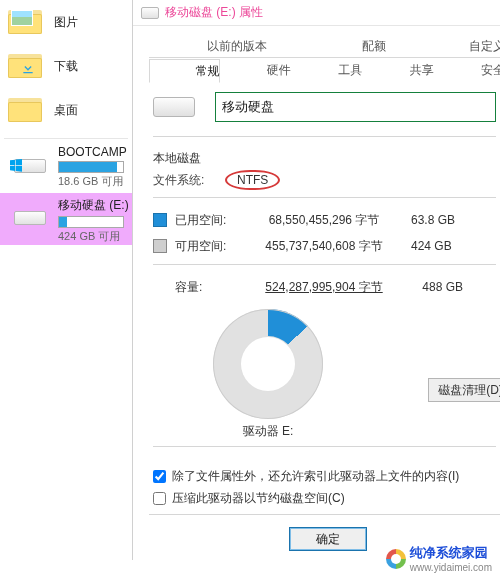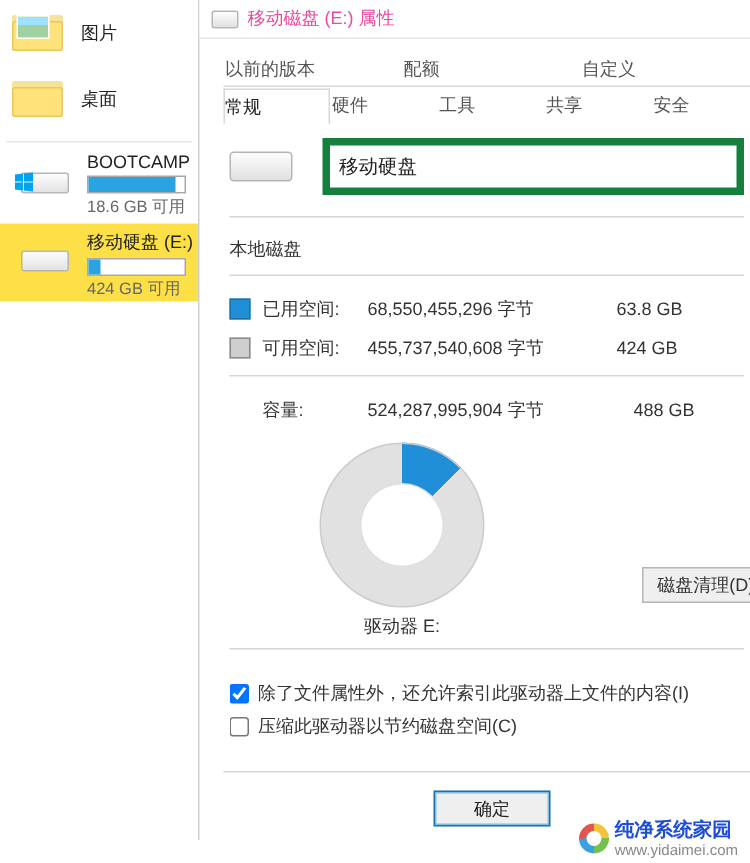--- a/index.html
+++ b/index.html
@@ -8,58 +8,58 @@
   .lp-item { display: flex; align-items: center; height: 44px; padding-left: 8px; }
   .lp-icon-folder { width: 38px; height: 32px; margin-right: 8px; position: relative; }
   .lp-icon-folder .fback { position: absolute; left: 0; top: 4px; width: 34px; height: 24px; background: #f7e29b; border-radius: 2px; }
   .lp-icon-folder .ffront { position: absolute; left: 0; top: 8px; width: 34px; height: 20px; background: #ffe27a; border-radius: 2px; box-shadow: 0 0 0 1px #e8c75c inset; }
   .lp-icon-folder .pic { position: absolute; left: 3px; top: 4px; width: 22px; height: 16px; background: linear-gradient(#9fe2ff 0 40%, #9fd2a0 0 100%); border: 1px solid #fff; }
   .lp-icon-folder .dl { position: absolute; left: 12px; top: 10px; width: 16px; height: 16px; }
   .lp-icon-folder .dl svg { width: 16px; height: 16px; }
   .lp-label { color: #222; font-size: 12px; text-align: right; }
   .lp-sep { height: 1px; background: #e6e6e6; margin: 6px 4px 2px 4px; }
   .drive-row { padding: 4px 4px 4px 58px; position: relative; height: 52px; }
-  .drive-row.sel { background: #fde047; }
+  .drive-row.sel { background: #f0abfc; }
   .drive-ico { position: absolute; left: 8px; top: 6px; width: 42px; height: 30px; }
   .drive-ico .body { position: absolute; left: 6px; top: 12px; width: 32px; height: 14px; background: linear-gradient(#fdfdfd,#e2e2e2); border: 1px solid #b7b7b7; border-radius: 2px; }
   .drive-ico .win { position: absolute; left: 0; top: 10px; width: 16px; height: 16px; }
   .drive-name { font-size: 12px; color: #222; white-space: nowrap; overflow: hidden; }
   .drive-bar { width: 66px; height: 12px; border: 1px solid #a9a9a9; background: #fff; margin-top: 2px; position: relative; }
   .drive-bar .fill { position: absolute; left: 0; top: 0; bottom: 0; background: #2aa3e2; }
   .drive-sub { color: #666; font-size: 11px; margin-top: 1px; white-space: nowrap; overflow: hidden; }
 
   .dialog { position: absolute; left: 132px; top: 0; width: 380px; height: 560px; background: #fff; border-left: 1px solid #d0d0d0; }
   .titlebar { height: 26px; display: flex; align-items: center; padding-left: 8px; border-bottom: 1px solid #e6e6e6; background: #fff; }
   .titlebar .dico { width: 18px; height: 12px; background: linear-gradient(#fdfdfd,#e2e2e2); border: 1px solid #b7b7b7; border-radius: 2px; margin-right: 6px; }
   .titlebar .t { font-size: 12px; color: #ec4899; }
   .tabs1 { display: flex; height: 24px; margin: 8px 6px 0 16px; border-bottom: 1px solid #d8d8d8; }
   .tabs2 { display: flex; height: 24px; margin: 0 6px 0 16px; }
-  .tab { flex: 1; text-align: left; line-height: 22px; font-size: 12px; color: #555; border: 1px solid transparent; border-bottom: none; cursor: default; }
+  .tab { flex: 1; text-align: right; line-height: 22px; font-size: 12px; color: #555; border: 1px solid transparent; border-bottom: none; cursor: default; }
   .tab.active { background: #fff; border-color: #d8d8d8; border-bottom: 1px solid #fff; position: relative; top: 1px; color: #222; }
 
   .content { padding: 10px 16px 0 20px; }
   .row-icon-name { display: flex; align-items: center; margin-bottom: 14px; }
   .drive-big { width: 42px; height: 20px; background: linear-gradient(#fdfdfd,#e0e0e0); border: 1px solid #b5b5b5; border-radius: 3px; margin-right: 20px; }
-  .name-input { flex: 1; height: 20px; border: 5px solid #15803d; padding: 14px 6px; font-size: 13px; color: #222; }
+  .name-input { flex: 1; height: 20px; border: 1px solid #15803d; padding: 14px 6px; font-size: 13px; color: #222; }
   .sep { height: 1px; background: #d6d6d6; margin: 6px 0 10px 0; }
   .kv { display: flex; height: 22px; align-items: center; font-size: 12px; color: #333; }
   .kv .k { width: 72px; color: #444; }
   .kv .v {  }
   .fs-circle { border: 2px solid #d63a3a; border-radius: 50%/55%; padding: 1px 10px; color: #333; }
   .space-row { display: flex; align-items: center; height: 24px; font-size: 12px; color: #333; margin-bottom: 2px; }
   .sq { width: 14px; height: 14px; border: 1px solid #888; margin-right: 8px; }
   .sq.blue { background: #208fd8; border-color: #1a73ad; }
   .sq.gray { background: #cfcfcf; }
   .space-row .lab { width: 70px; }
-  .space-row .bytes { width: 158px; text-align: left; }
+  .space-row .bytes { width: 158px; text-align: center; }
   .space-row .human { width: 60px; text-align: left; padding-left: 8px; }
 
   .cap-row { display: flex; align-items: center; height: 24px; font-size: 12px; color: #333; }
   .cap-row .k { width: 92px; padding-left: 22px; }
-  .cap-row .bytes { width: 158px; text-align: left; }
+  .cap-row .bytes { width: 158px; text-align: center; text-decoration: underline; }
   .cap-row .human { width: 60px; text-align: right; padding-left: 8px; }
 
   .donut-row { display: flex; align-items: center; margin: 10px 0 4px 0; }
   .donut { width: 110px; height: 110px; border-radius: 50%; background: conic-gradient(#208fd8 0 46deg, #e1e1e1 46deg 360deg); margin: 0 30px 0 60px; position: relative; box-shadow: inset 0 0 0 1px #cccccc; }
   .donut::after { content: ""; position: absolute; left: 28px; top: 28px; width: 54px; height: 54px; background: #fff; border-radius: 50%; box-shadow: 0 0 0 1px #e0e0e0; }
 
   .drv-cleanup { position: absolute; right: 0; top: 378px; height: 24px; width: 84px; border: 1px solid #b5b5b5; border-right: none; background: #efefef; font-size: 12px; line-height: 22px; text-align: center; color: #333; cursor: default; }
   .drvlabel { font-size: 12px; color: #333; margin: 2px 0 4px 0; text-align: center; width: 230px; }
 
   .checks { margin-top: 18px; font-size: 12px; color: #333; }
@@ -80,20 +80,30 @@
 <body>
 
 <div class="left-pane">
   <div class="lp-item">
     <div class="lp-icon-folder">
       <div class="fback"></div>
         <div class="ffront"></div>
         <div class="pic"></div>
     </div>
     <span class="lp-label">图片</span>
+  </div>
+  <div class="lp-item">
+    <div class="lp-icon-folder">
+      <div class="fback"></div>
+        <div class="ffront"></div>
+      <div class="dl"><svg viewBox="0 0 24 24">
+            <path fill="#2aa3e2" d="M12 3v10l4-4 1.4 1.4L12 16 6.6 10.4 8 9l4 4V3h0zM5 18h14v2H5z"></path>
+          </svg></div>
+    </div>
+    <span class="lp-label">下载</span>
   </div>
   <div class="lp-item">
     <div class="lp-icon-folder">
       <div class="fback"></div>
         <div class="ffront"></div>
     </div>
     <span class="lp-label">桌面</span>
   </div>
   <div class="lp-sep"></div>
 
@@ -145,20 +155,24 @@
   <div class="content">
     <div class="row-icon-name">
       <div class="drive-big"></div>
       <input class="name-input" value="移动硬盘" style="">
     </div>
     <div class="sep"></div>
 
     <div class="kv">
       <span class="v">本地磁盘</span>
     </div>
+    <div class="kv" style="margin-bottom:4px;">
+      <span class="k">文件系统:</span>
+      <span class="fs-circle">NTFS</span>
+    </div>
     <div class="sep"></div>
 
     <div class="space-row">
       <div class="sq blue"></div>
       <span class="lab">已用空间:</span>
       <span class="bytes">68,550,455,296 字节</span>
       <span class="human">63.8 GB</span>
     </div>
     <div class="space-row">
       <div class="sq gray"></div>

